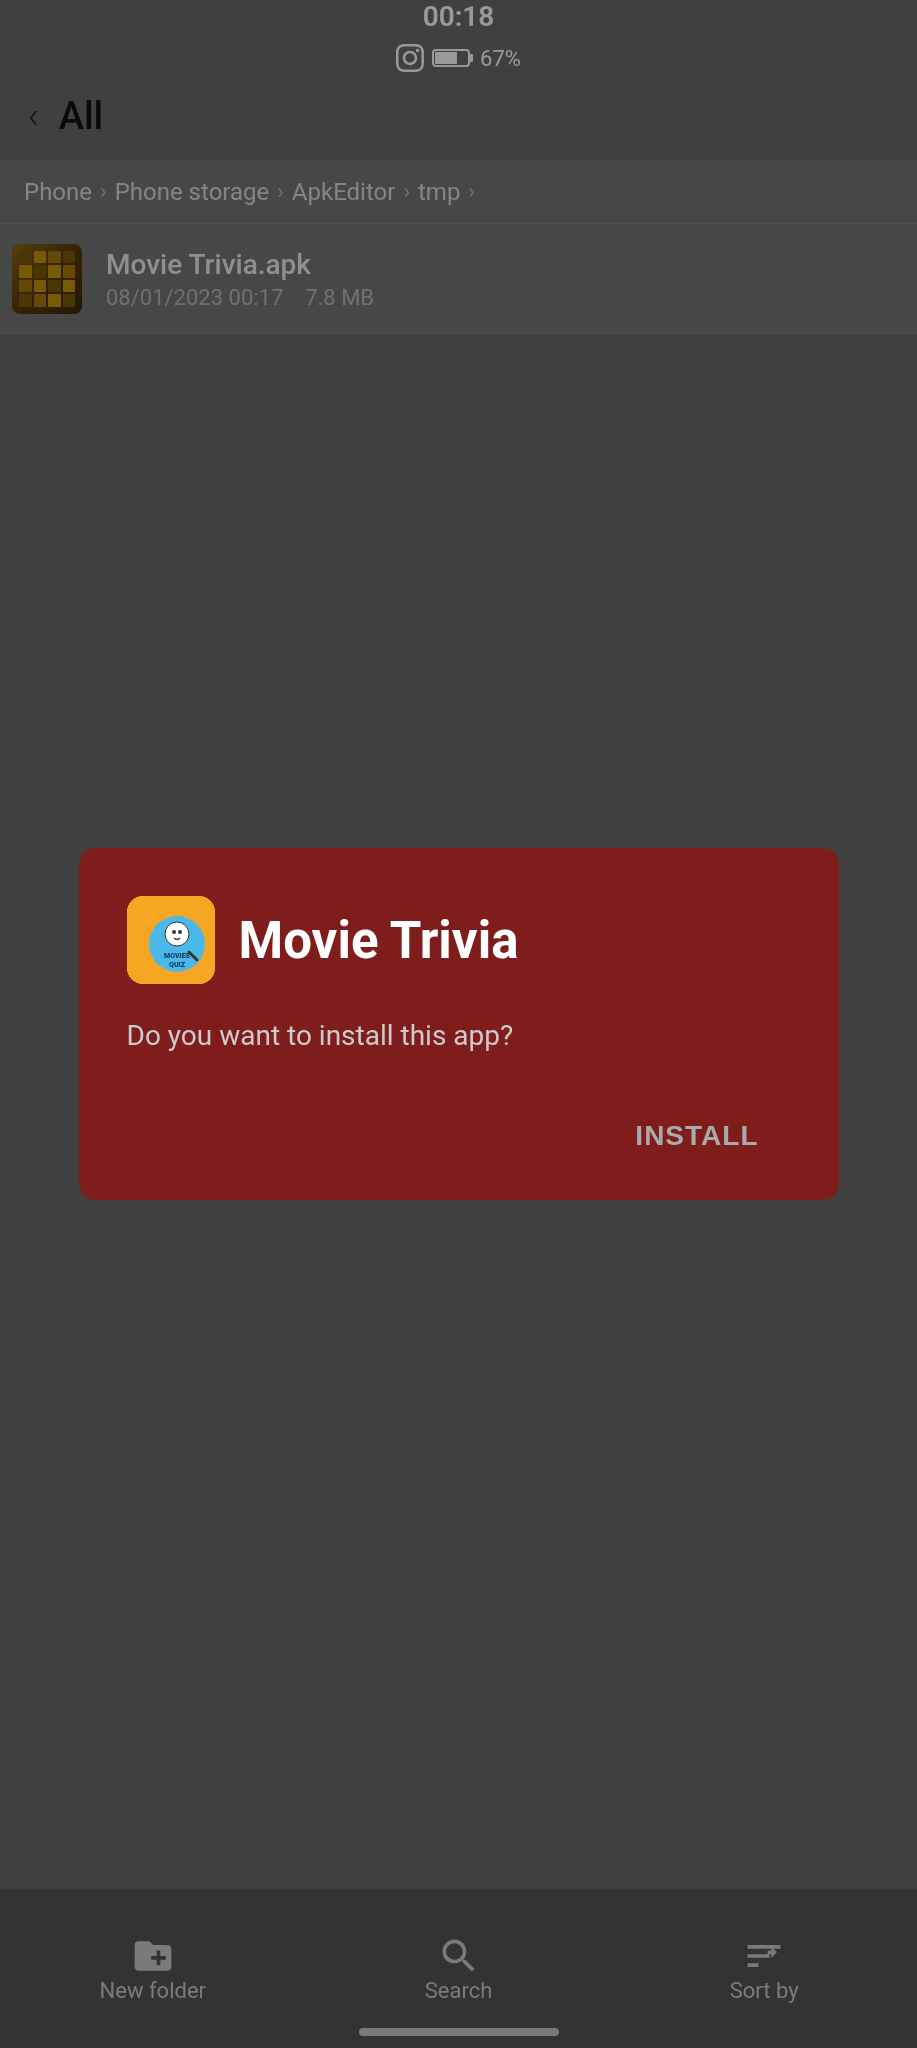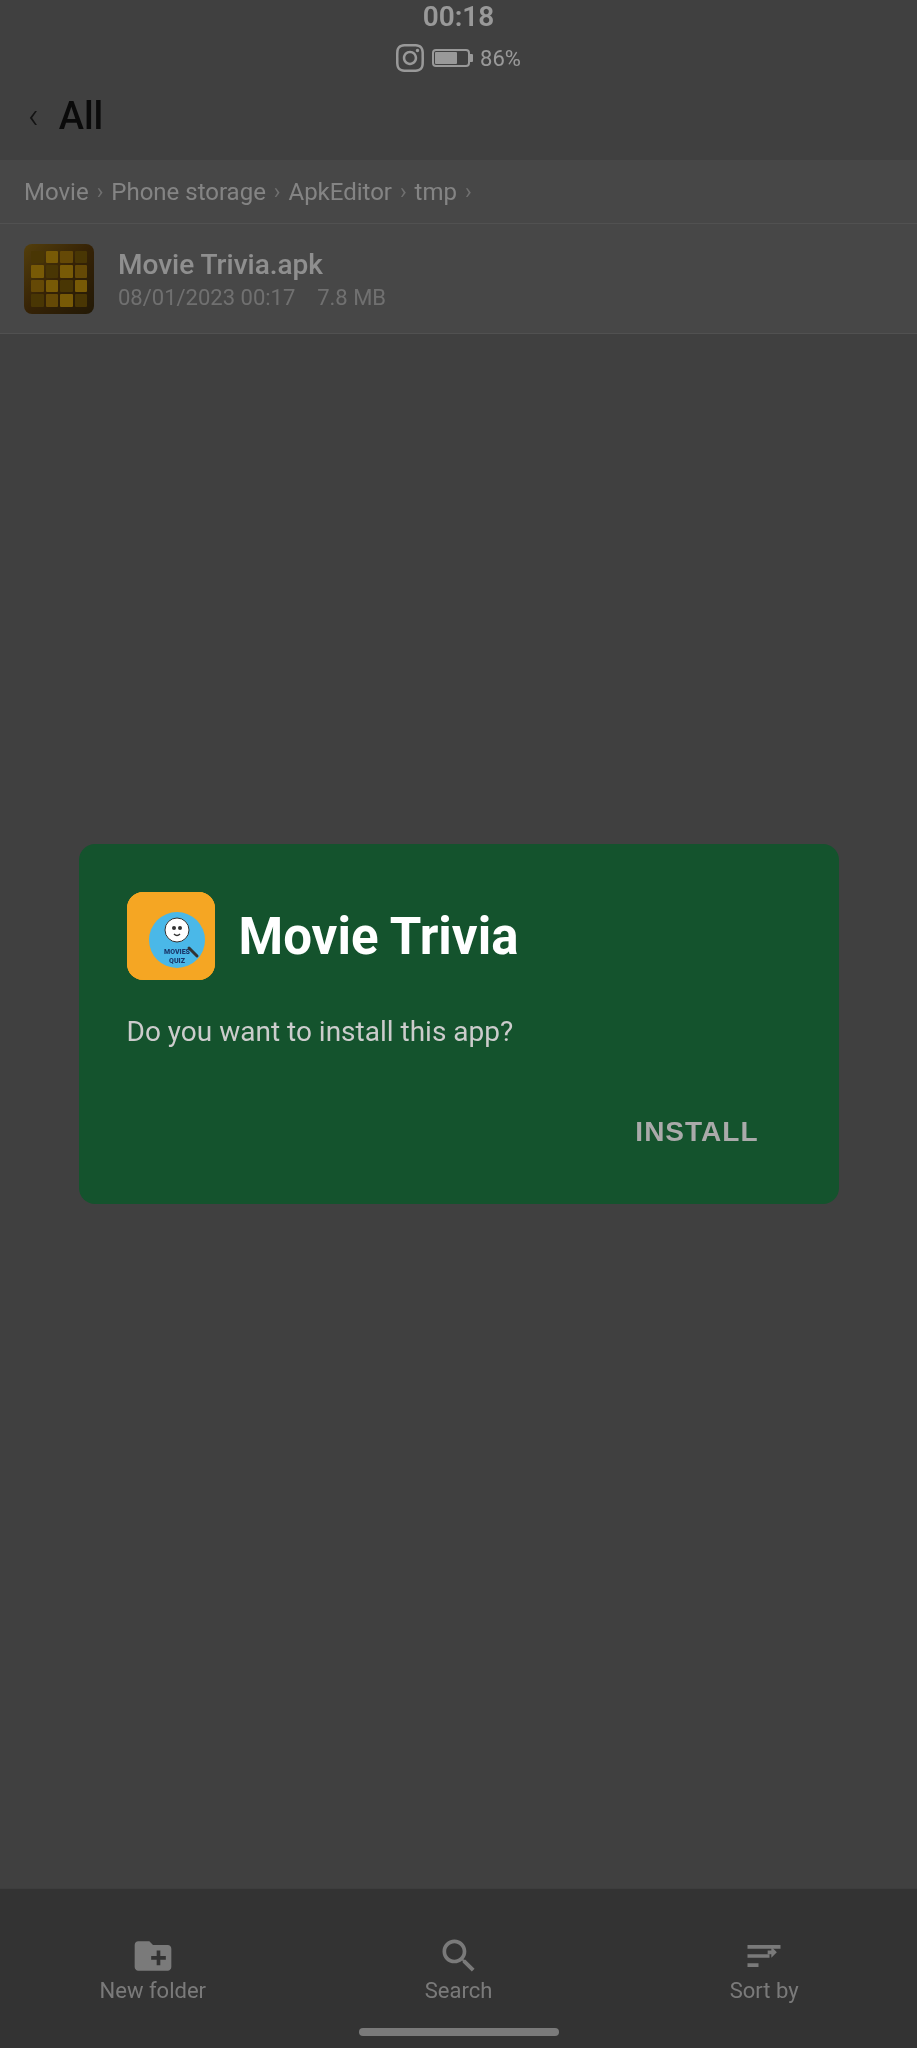--- a/index.html
+++ b/index.html
@@ -94,21 +94,21 @@
       width: 100%;
       background: #777;
       padding: 0;
     }
 
     .file-item {
       width: 100%;
       height: 110px;
       display: flex;
       align-items: center;
-      padding: 0 24px;
+      padding: 0 12px;
       gap: 24px;
       border-bottom: 1px solid #888;
     }
 
     .file-icon {
       width: 70px;
       height: 70px;
       border-radius: 8px;
       background: #5a4a2a;
       display: flex;
@@ -169,23 +169,23 @@
       height: 100%;
       background: rgba(0, 0, 0, 0.4);
       display: flex;
       align-items: center;
       justify-content: center;
       z-index: 100;
     }
 
     .modal {
       width: 760px;
-      background: #14532d;
+      background: #7f1d1d;
       border-radius: 16px;
-      padding: 48px 48px 40px 48px;
+      padding: 48px 48px 32px 48px;
     }
 
     .modal-header {
       display: flex;
       align-items: center;
       gap: 24px;
       margin-bottom: 32px;
     }
 
     .app-icon {
@@ -301,32 +301,32 @@
     <svg width="28" height="28" viewBox="0 0 24 24" fill="white">
       <path d="M12 2.163c3.204 0 3.584.012 4.85.07 3.252.148 4.771 1.691 4.919 4.919.058 1.265.069 1.645.069 4.849 0 3.205-.012 3.584-.069 4.849-.149 3.225-1.664 4.771-4.919 4.919-1.266.058-1.644.07-4.85.07-3.204 0-3.584-.012-4.849-.07-3.26-.149-4.771-1.699-4.919-4.92-.058-1.265-.07-1.644-.07-4.849 0-3.204.013-3.583.07-4.849.149-3.227 1.664-4.771 4.919-4.919 1.266-.057 1.645-.069 4.849-.069zm0-2.163c-3.259 0-3.667.014-4.947.072-4.358.2-6.78 2.618-6.98 6.98-.059 1.281-.073 1.689-.073 4.948 0 3.259.014 3.668.072 4.948.2 4.358 2.618 6.78 6.98 6.98 1.281.058 1.689.072 4.948.072 3.259 0 3.668-.014 4.948-.072 4.354-.2 6.782-2.618 6.979-6.98.059-1.28.073-1.689.073-4.948 0-3.259-.014-3.667-.072-4.947-.196-4.354-2.617-6.78-6.979-6.98-1.281-.059-1.69-.073-4.949-.073zm0 5.838c-3.403 0-6.162 2.759-6.162 6.162s2.759 6.163 6.162 6.163 6.162-2.759 6.162-6.163c0-3.403-2.759-6.162-6.162-6.162zm0 10.162c-2.209 0-4-1.79-4-4 0-2.209 1.791-4 4-4s4 1.791 4 4c0 2.21-1.791 4-4 4zm6.406-11.845c-.796 0-1.441.645-1.441 1.44s.645 1.44 1.441 1.44c.795 0 1.439-.645 1.439-1.44s-.644-1.44-1.439-1.44z"></path>
     </svg>
 
     <div style="display:flex; align-items:center; gap:4px;">
       <svg width="44" height="24" viewBox="0 0 44 24">
         <rect x="1" y="4" width="36" height="16" rx="3" ry="3" fill="none" stroke="white" stroke-width="2"></rect>
         <rect x="37" y="8" width="4" height="8" rx="1" fill="white"></rect>
         <rect x="3" y="6" width="22" height="12" rx="1" fill="white"></rect>
       </svg>
-      <span class="battery-text">86%</span>
+      <span class="battery-text">67%</span>
     </div>
   </div>
 </div>
 
 <div class="top-nav">
   <span class="back-arrow">‹</span>
   <span class="nav-title">All</span>
 </div>
 
 <div class="breadcrumb">
-  <span class="breadcrumb-item">Movie</span>
+  <span class="breadcrumb-item">Phone</span>
   <span class="breadcrumb-separator"> › </span>
   <span class="breadcrumb-item">Phone storage</span>
   <span class="breadcrumb-separator"> › </span>
   <span class="breadcrumb-item">ApkEditor</span>
   <span class="breadcrumb-separator"> › </span>
   <span class="breadcrumb-item">tmp</span>
   <span class="breadcrumb-separator"> ›</span>
 </div>
 
 <div class="file-list">

